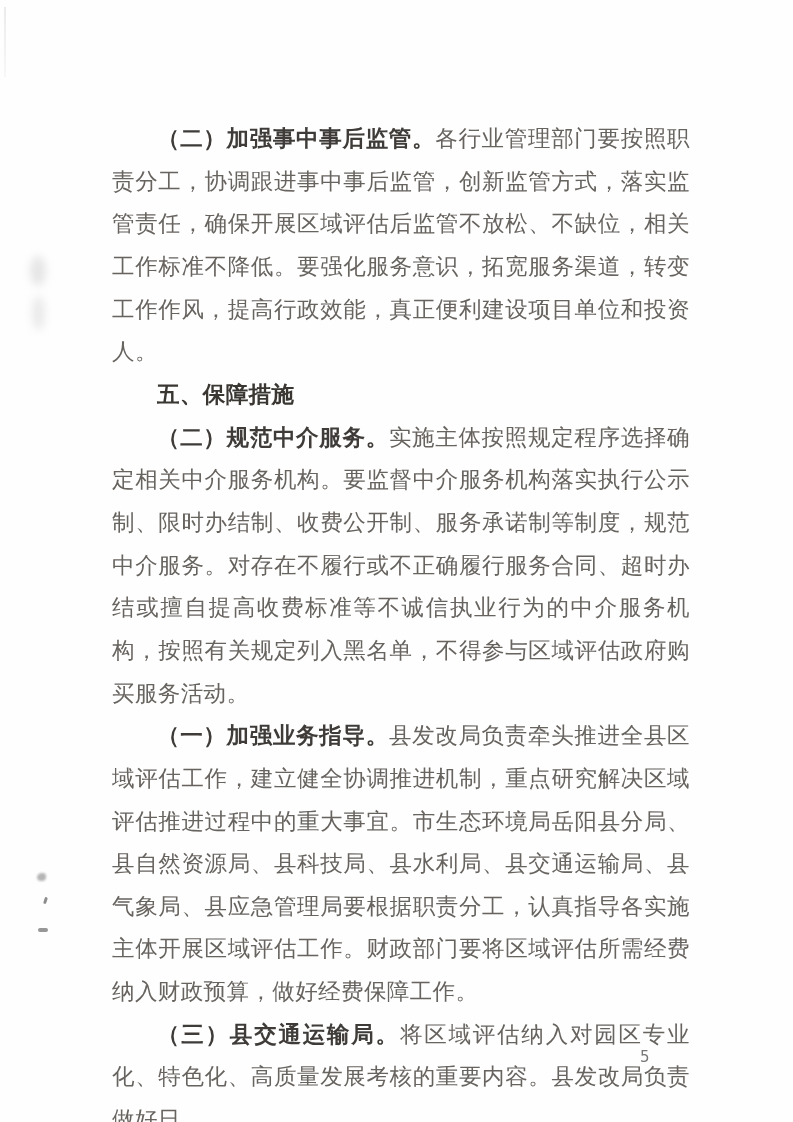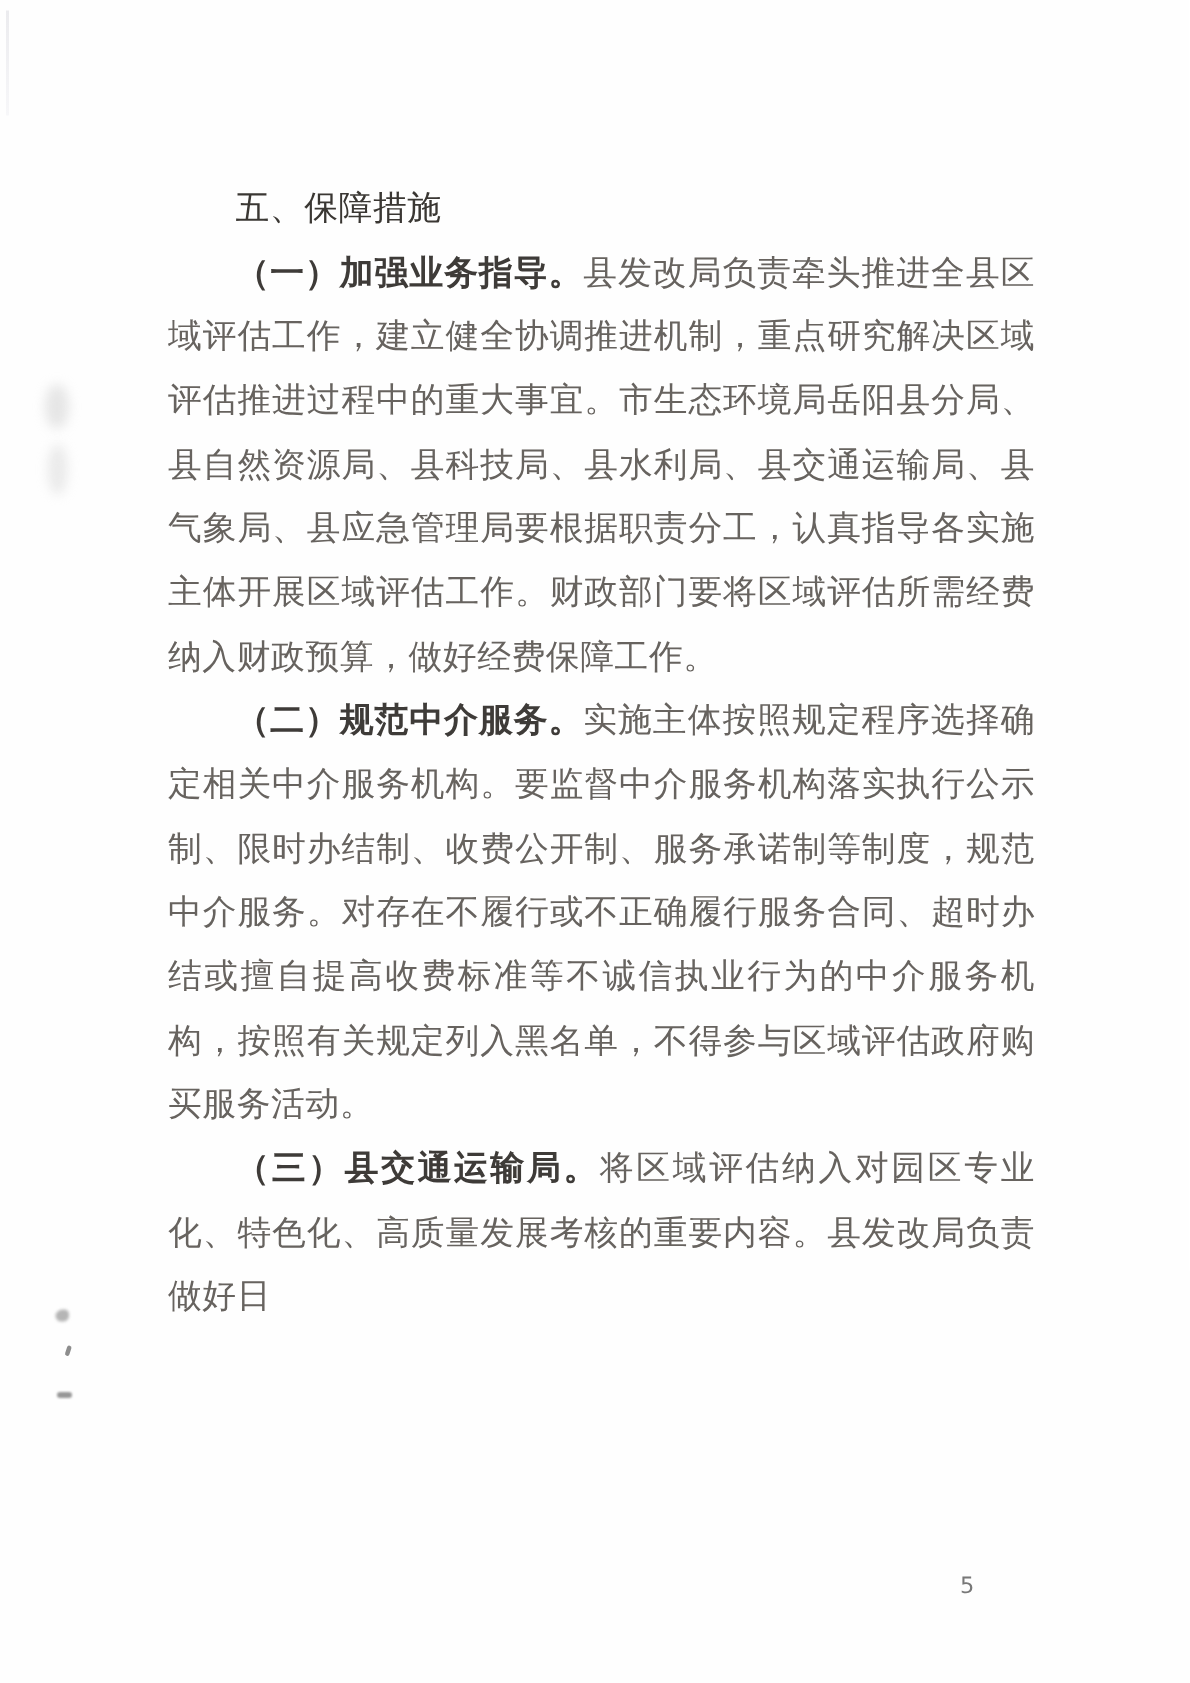--- a/index.html
+++ b/index.html
@@ -31,21 +31,21 @@
     margin: 0;
     text-indent: 2em;
   }
   .lead {
     font-weight: bold;
     color: #3e3b38;
   }
   .heading {
     margin: 0;
     text-indent: 2em;
-    font-weight: normal;
+    font-weight: bold;
     color: #3a3733;
   }
   .page-number {
     position: absolute;
     left: 640px;
     top: 1048px;
     font-size: 15px;
     color: #787878;
     font-family: "DejaVu Sans", "Liberation Sans", sans-serif;
   }
@@ -118,26 +118,27 @@
 
   <div class="edge-line"></div>
   <div class="smudge-a"></div>
   <div class="smudge-b"></div>
   <div class="speck-a"></div>
   <div class="speck-b"></div>
   <div class="speck-c"></div>
 
   <div class="content">
 
+    <p class="para"><span class="lead">（二）加强事中事后监管。</span><span class="body-text">各行业管理部门要按照职责分工，协调跟进事中事后监管，创新监管方式，落实监管责任，确保开展区域评估后监管不放松、不缺位，相关工作标准不降低。要强化服务意识，拓宽服务渠道，转变工作作风，提高行政效能，真正便利建设项目单位和投资人。</span></p>
 
     <p class="heading">五、保障措施</p>
 
+    <p class="para"><span class="lead">（二）规范中介服务。</span><span class="body-text">实施主体按照规定程序选择确定相关中介服务机构。要监督中介服务机构落实执行公示制、限时办结制、收费公开制、服务承诺制等制度，规范中介服务。对存在不履行或不正确履行服务合同、超时办结或擅自提高收费标准等不诚信执业行为的中介服务机构，按照有关规定列入黑名单，不得参与区域评估政府购买服务活动。</span></p>
+
     <p class="para"><span class="lead">（一）加强业务指导。</span><span class="body-text">县发改局负责牵头推进全县区域评估工作，建立健全协调推进机制，重点研究解决区域评估推进过程中的重大事宜。市生态环境局岳阳县分局、县自然资源局、县科技局、县水利局、县交通运输局、县气象局、县应急管理局要根据职责分工，认真指导各实施主体开展区域评估工作。财政部门要将区域评估所需经费纳入财政预算，做好经费保障工作。</span></p>
-
-    <p class="para"><span class="lead">（二）规范中介服务。</span><span class="body-text">实施主体按照规定程序选择确定相关中介服务机构。要监督中介服务机构落实执行公示制、限时办结制、收费公开制、服务承诺制等制度，规范中介服务。对存在不履行或不正确履行服务合同、超时办结或擅自提高收费标准等不诚信执业行为的中介服务机构，按照有关规定列入黑名单，不得参与区域评估政府购买服务活动。</span></p>
 
     <p class="para"><span class="lead">（三）县交通运输局。</span><span class="body-text">将区域评估纳入对园区专业化、特色化、高质量发展考核的重要内容。县发改局负责做好日</span></p>
 
   </div>
 
   <div class="page-number">5</div>
 
 </div>
 
 </body></html>

